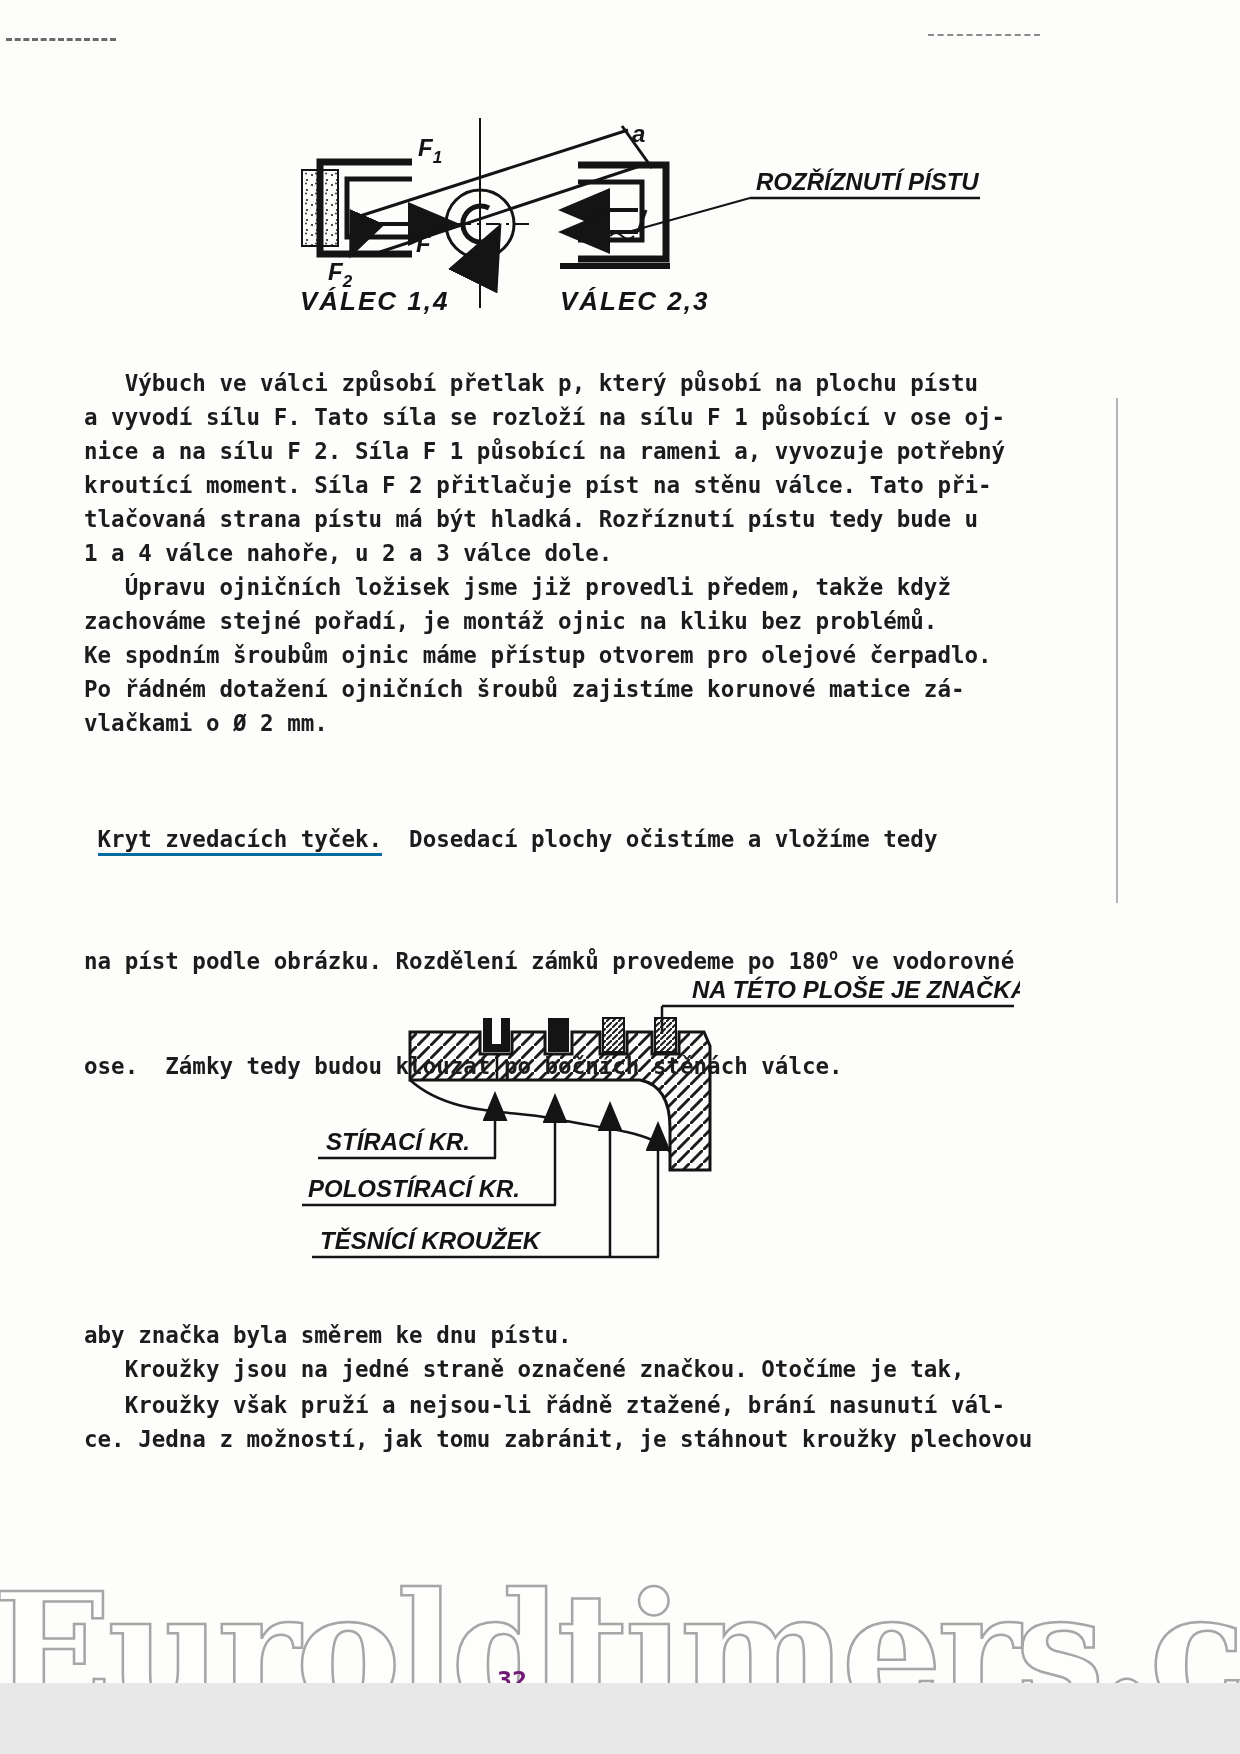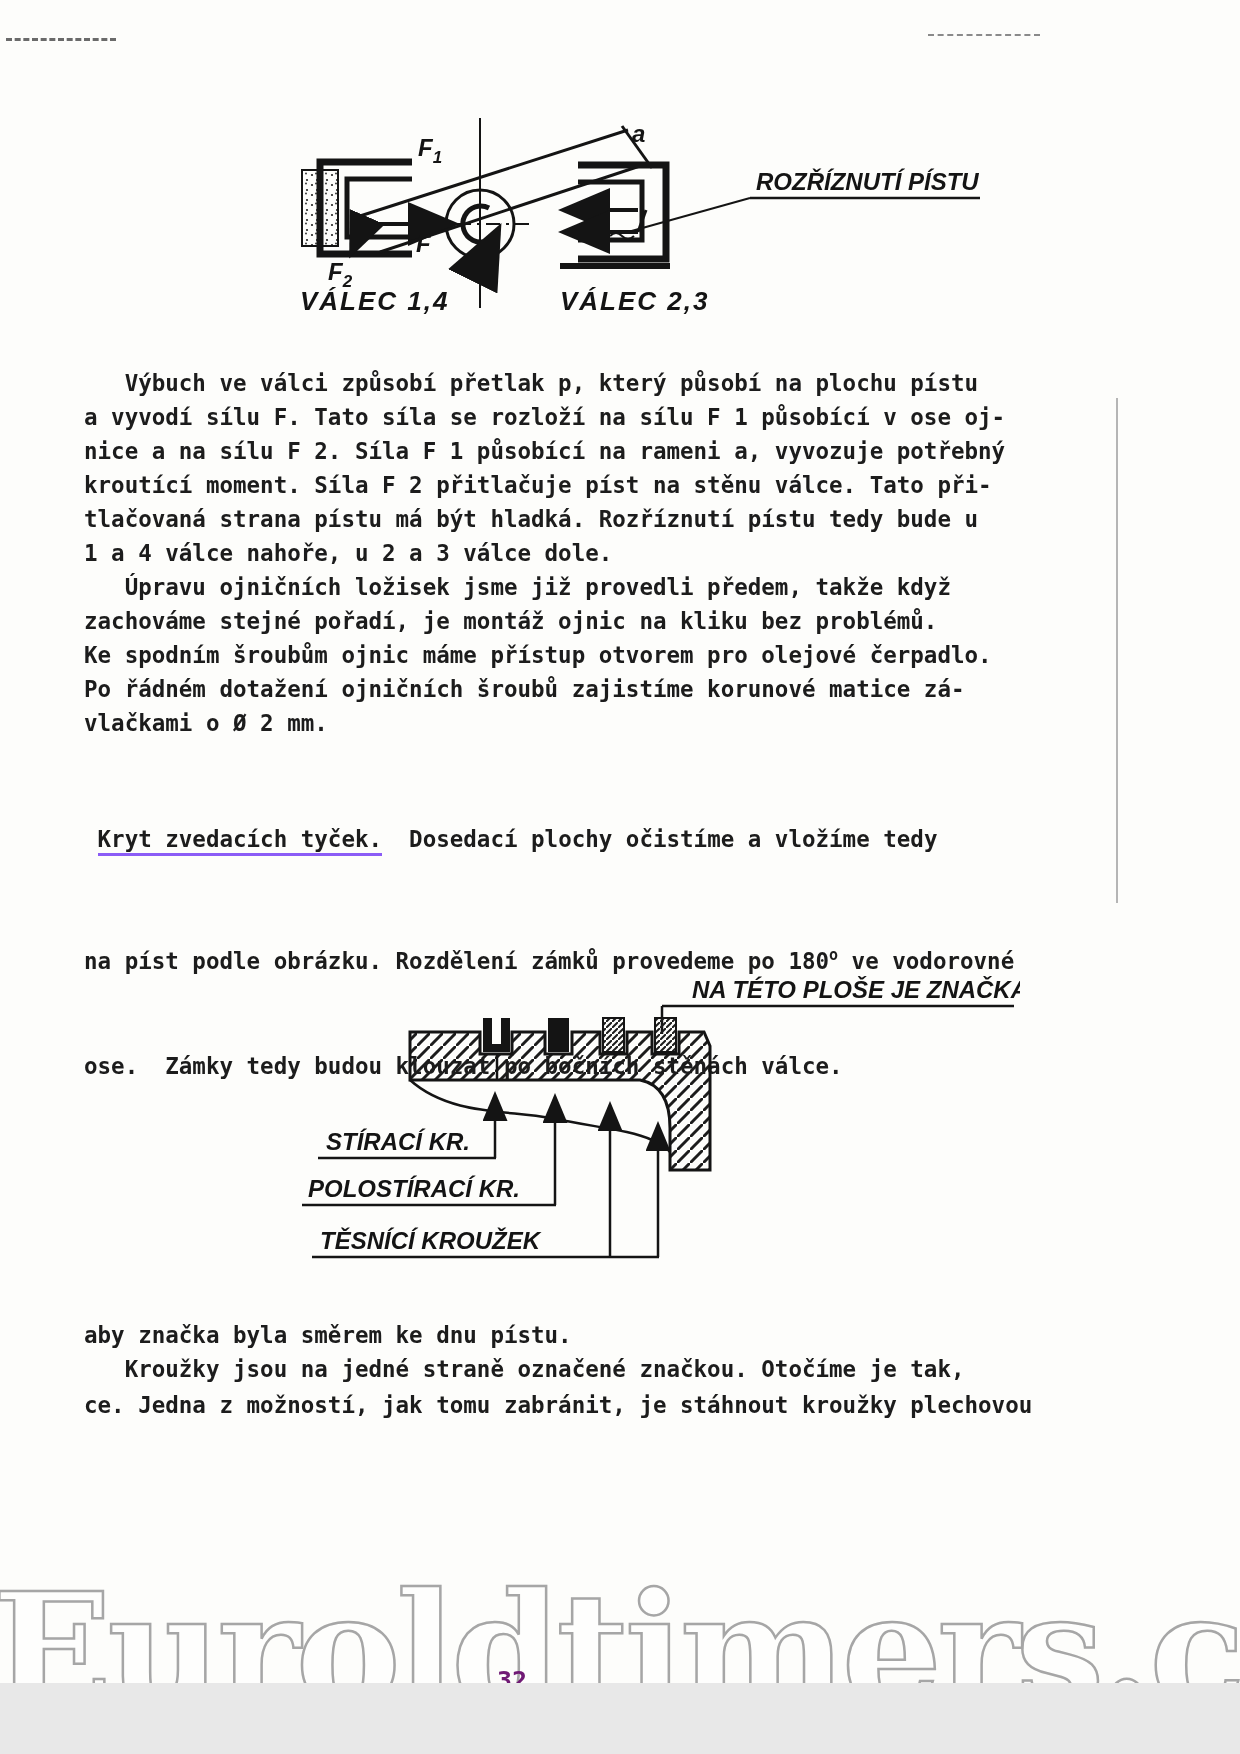--- a/index.html
+++ b/index.html
@@ -6,21 +6,21 @@
   .page{position:relative;width:1240px;height:1683px;background:#fdfdfb;overflow:hidden;
         font-family:"DejaVu Sans Mono",monospace;}
   
   .dash-tl{position:absolute;left:6px;top:38px;width:110px;border-top:3px dashed #6a6a6a;}
   .dash-tr{position:absolute;left:928px;top:34px;width:112px;border-top:2px dashed #8a8a8a;}
   .vline-r{position:absolute;left:1116px;top:398px;width:2px;height:505px;background:#b5b5b5;}
   
   .para{position:absolute;left:84px;width:1010px;color:#1c1c1c;font-size:22.5px;line-height:34px;
         font-weight:bold;white-space:pre;}
   .tline{white-space:pre;}
-  .und{border-bottom:3px solid #8b5cf6;padding-bottom:1px;}
+  .und{border-bottom:3px solid #0369a1;padding-bottom:1px;}
   sup{font-size:15px;position:relative;top:-9px;vertical-align:baseline;}
   
   .dia{position:absolute;}
   .dlbl{font:italic bold 24px "Liberation Sans",sans-serif;fill:#141414;}
   .dcap{font:italic bold 26px "Liberation Sans",sans-serif;fill:#141414;letter-spacing:2px;}
   .dsub{font:italic bold 17px "Liberation Sans",sans-serif;fill:#141414;}
   
   .wm-main{position:absolute;left:-8px;top:1558px;width:1270px;white-space:nowrap;
            font-family:"DejaVu Serif",serif;font-weight:bold;font-size:158px;letter-spacing:-5px;
            color:rgba(255,255,255,0.55);-webkit-text-stroke:2.5px #a6a6a6;z-index:5;}
@@ -156,19 +156,19 @@
       <line x1="2" y1="237" x2="256" y2="237" stroke="#141414" stroke-width="2.5"></line>
     </g>
     <g>
       <text class="dlbl" x="20" y="281">TĚSNÍCÍ KROUŽEK</text>
       <line x1="12" y1="289" x2="359" y2="289" stroke="#141414" stroke-width="2.5"></line>
     </g>
   </svg>
 
   <div class="para" style="top:1318px"><div class="tline">aby značka byla směrem ke dnu pístu.</div><div class="tline">   Kroužky jsou na jedné straně označené značkou. Otočíme je tak,</div></div>
 
-  <div class="para" style="top:1388px"><div class="tline">ce. Jedna z možností, jak tomu zabránit, je stáhnout kroužky plechovou</div></div>
+  <div class="para" style="top:1388px"><div class="tline">   Kroužky však pruží a nejsou-li řádně ztažené, brání nasunutí vál-</div><div class="tline">ce. Jedna z možností, jak tomu zabránit, je stáhnout kroužky plechovou</div></div>
 
   <div class="wm-main">Euroldtimers.com</div>
   <div class="wm-sub">The world of historic vehicles and classic cars</div>
   <div class="pageno">32</div>
 
 </div>
 
 </body></html>

